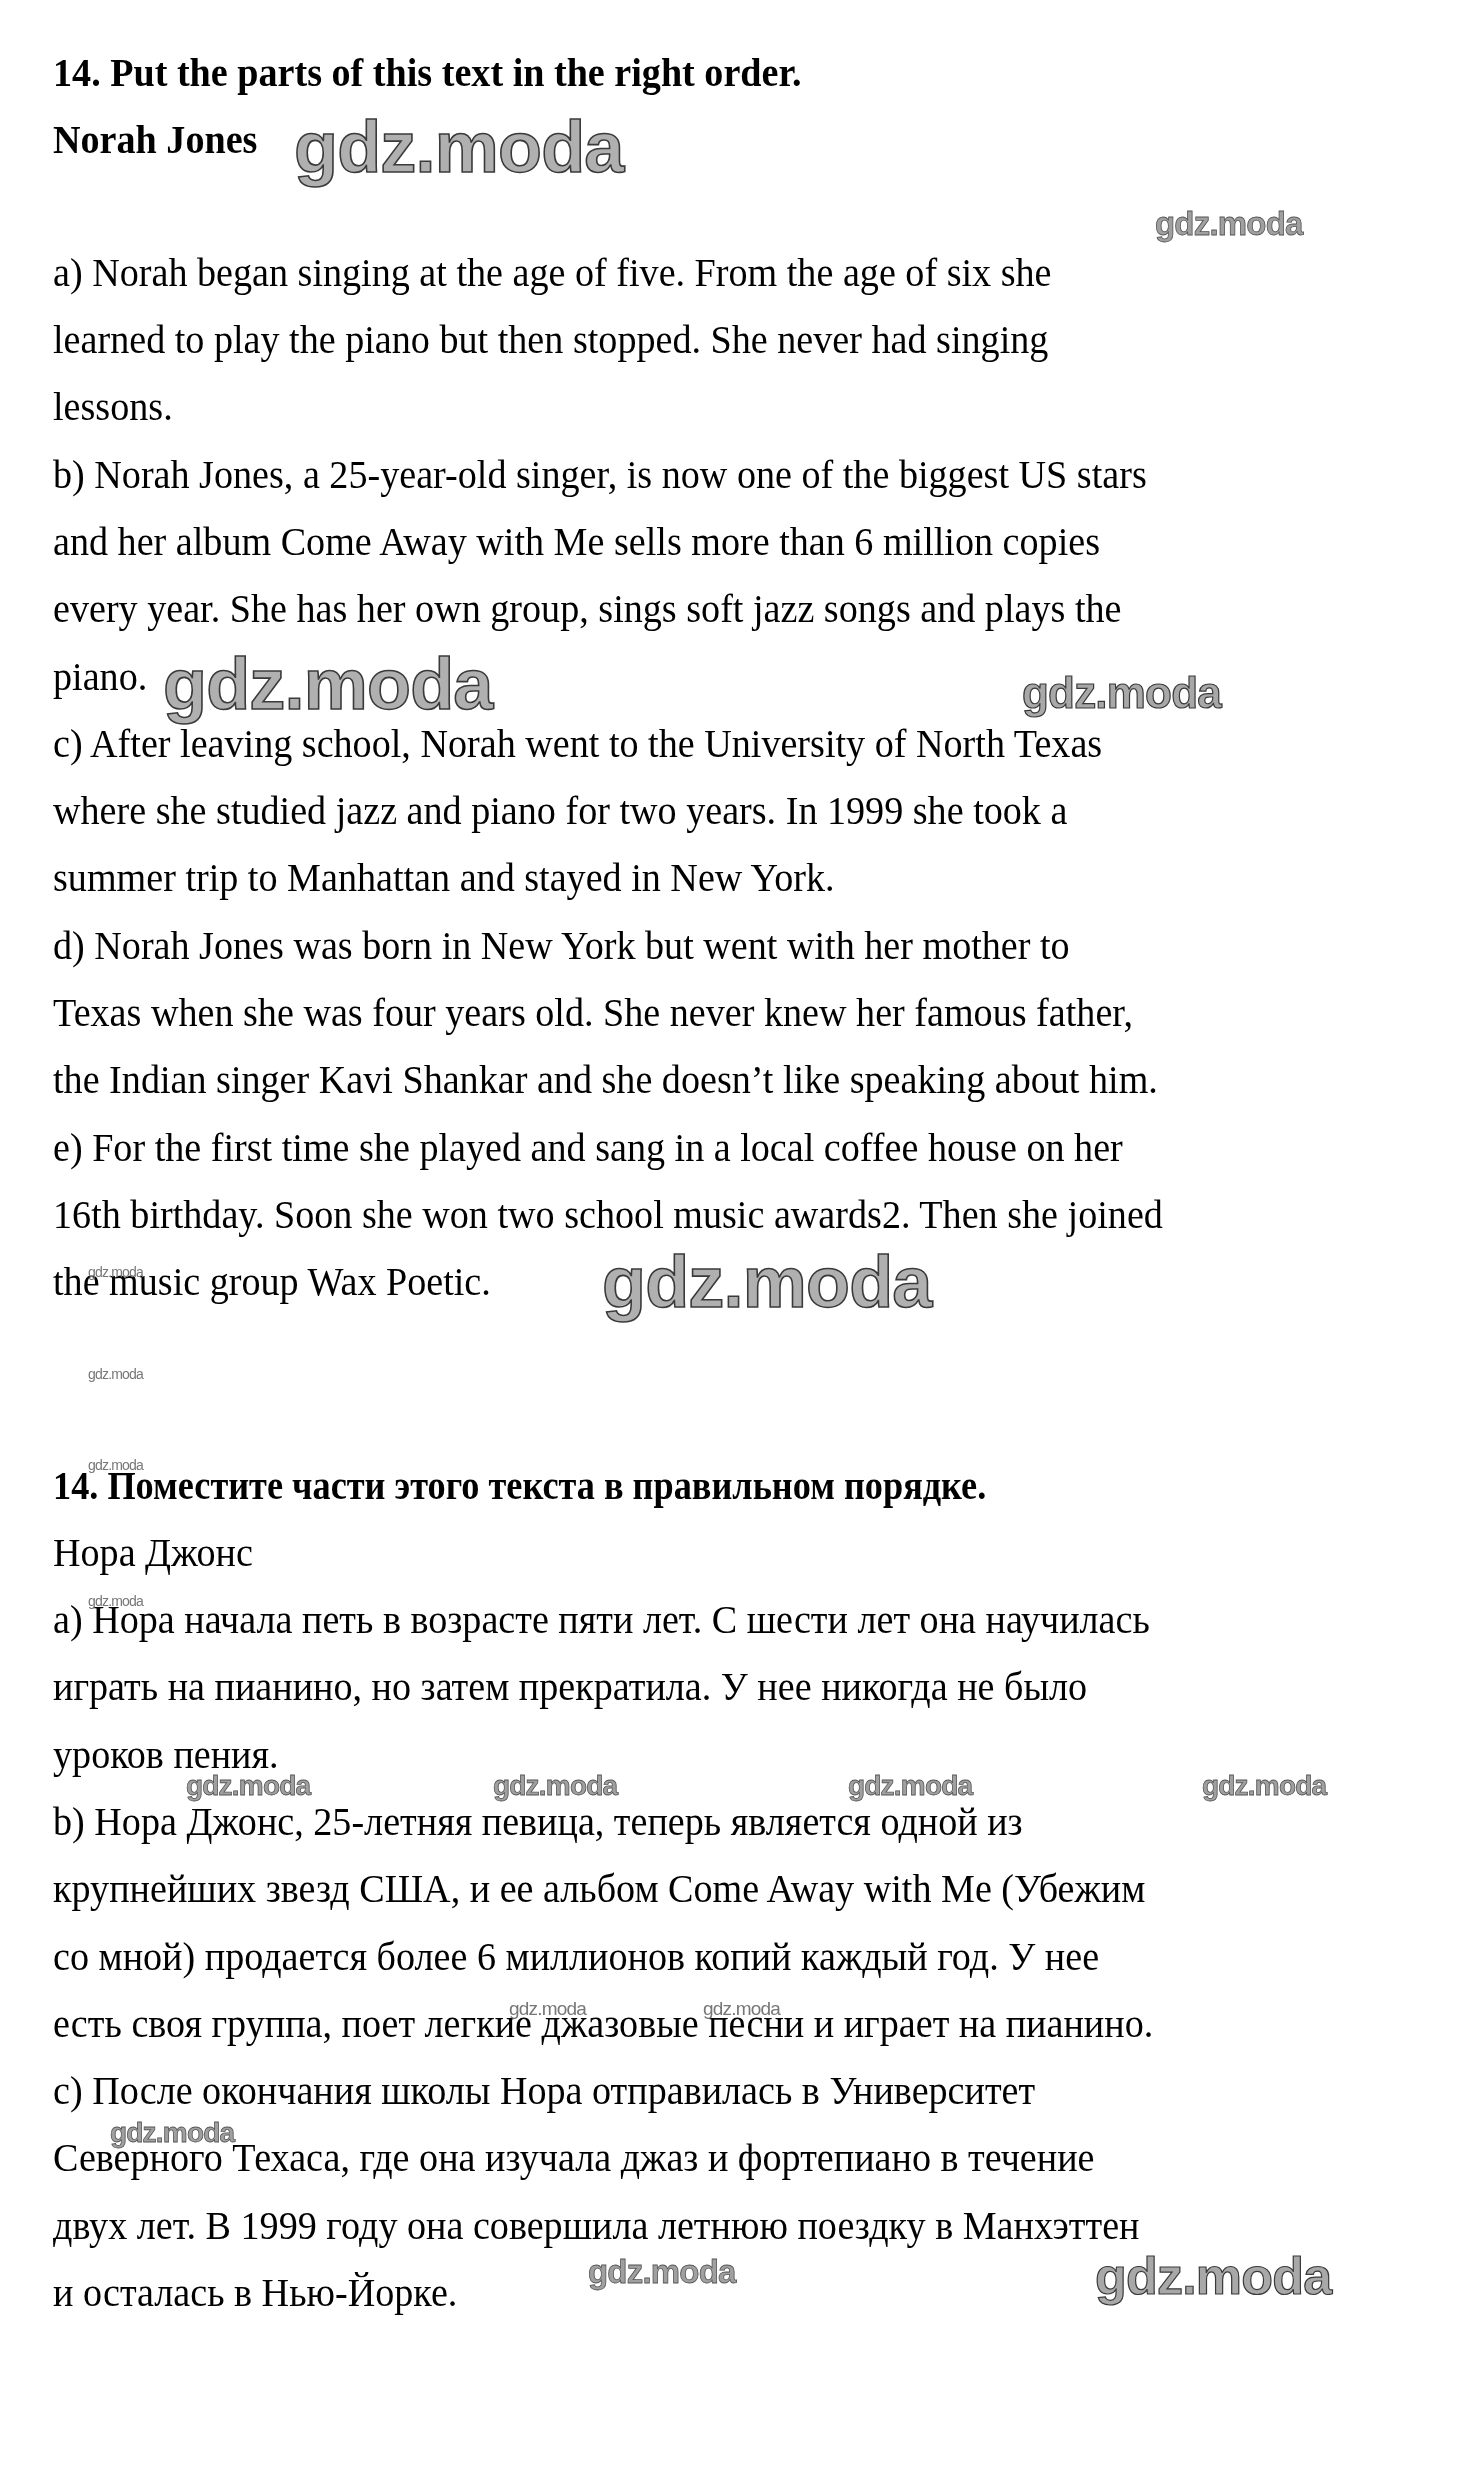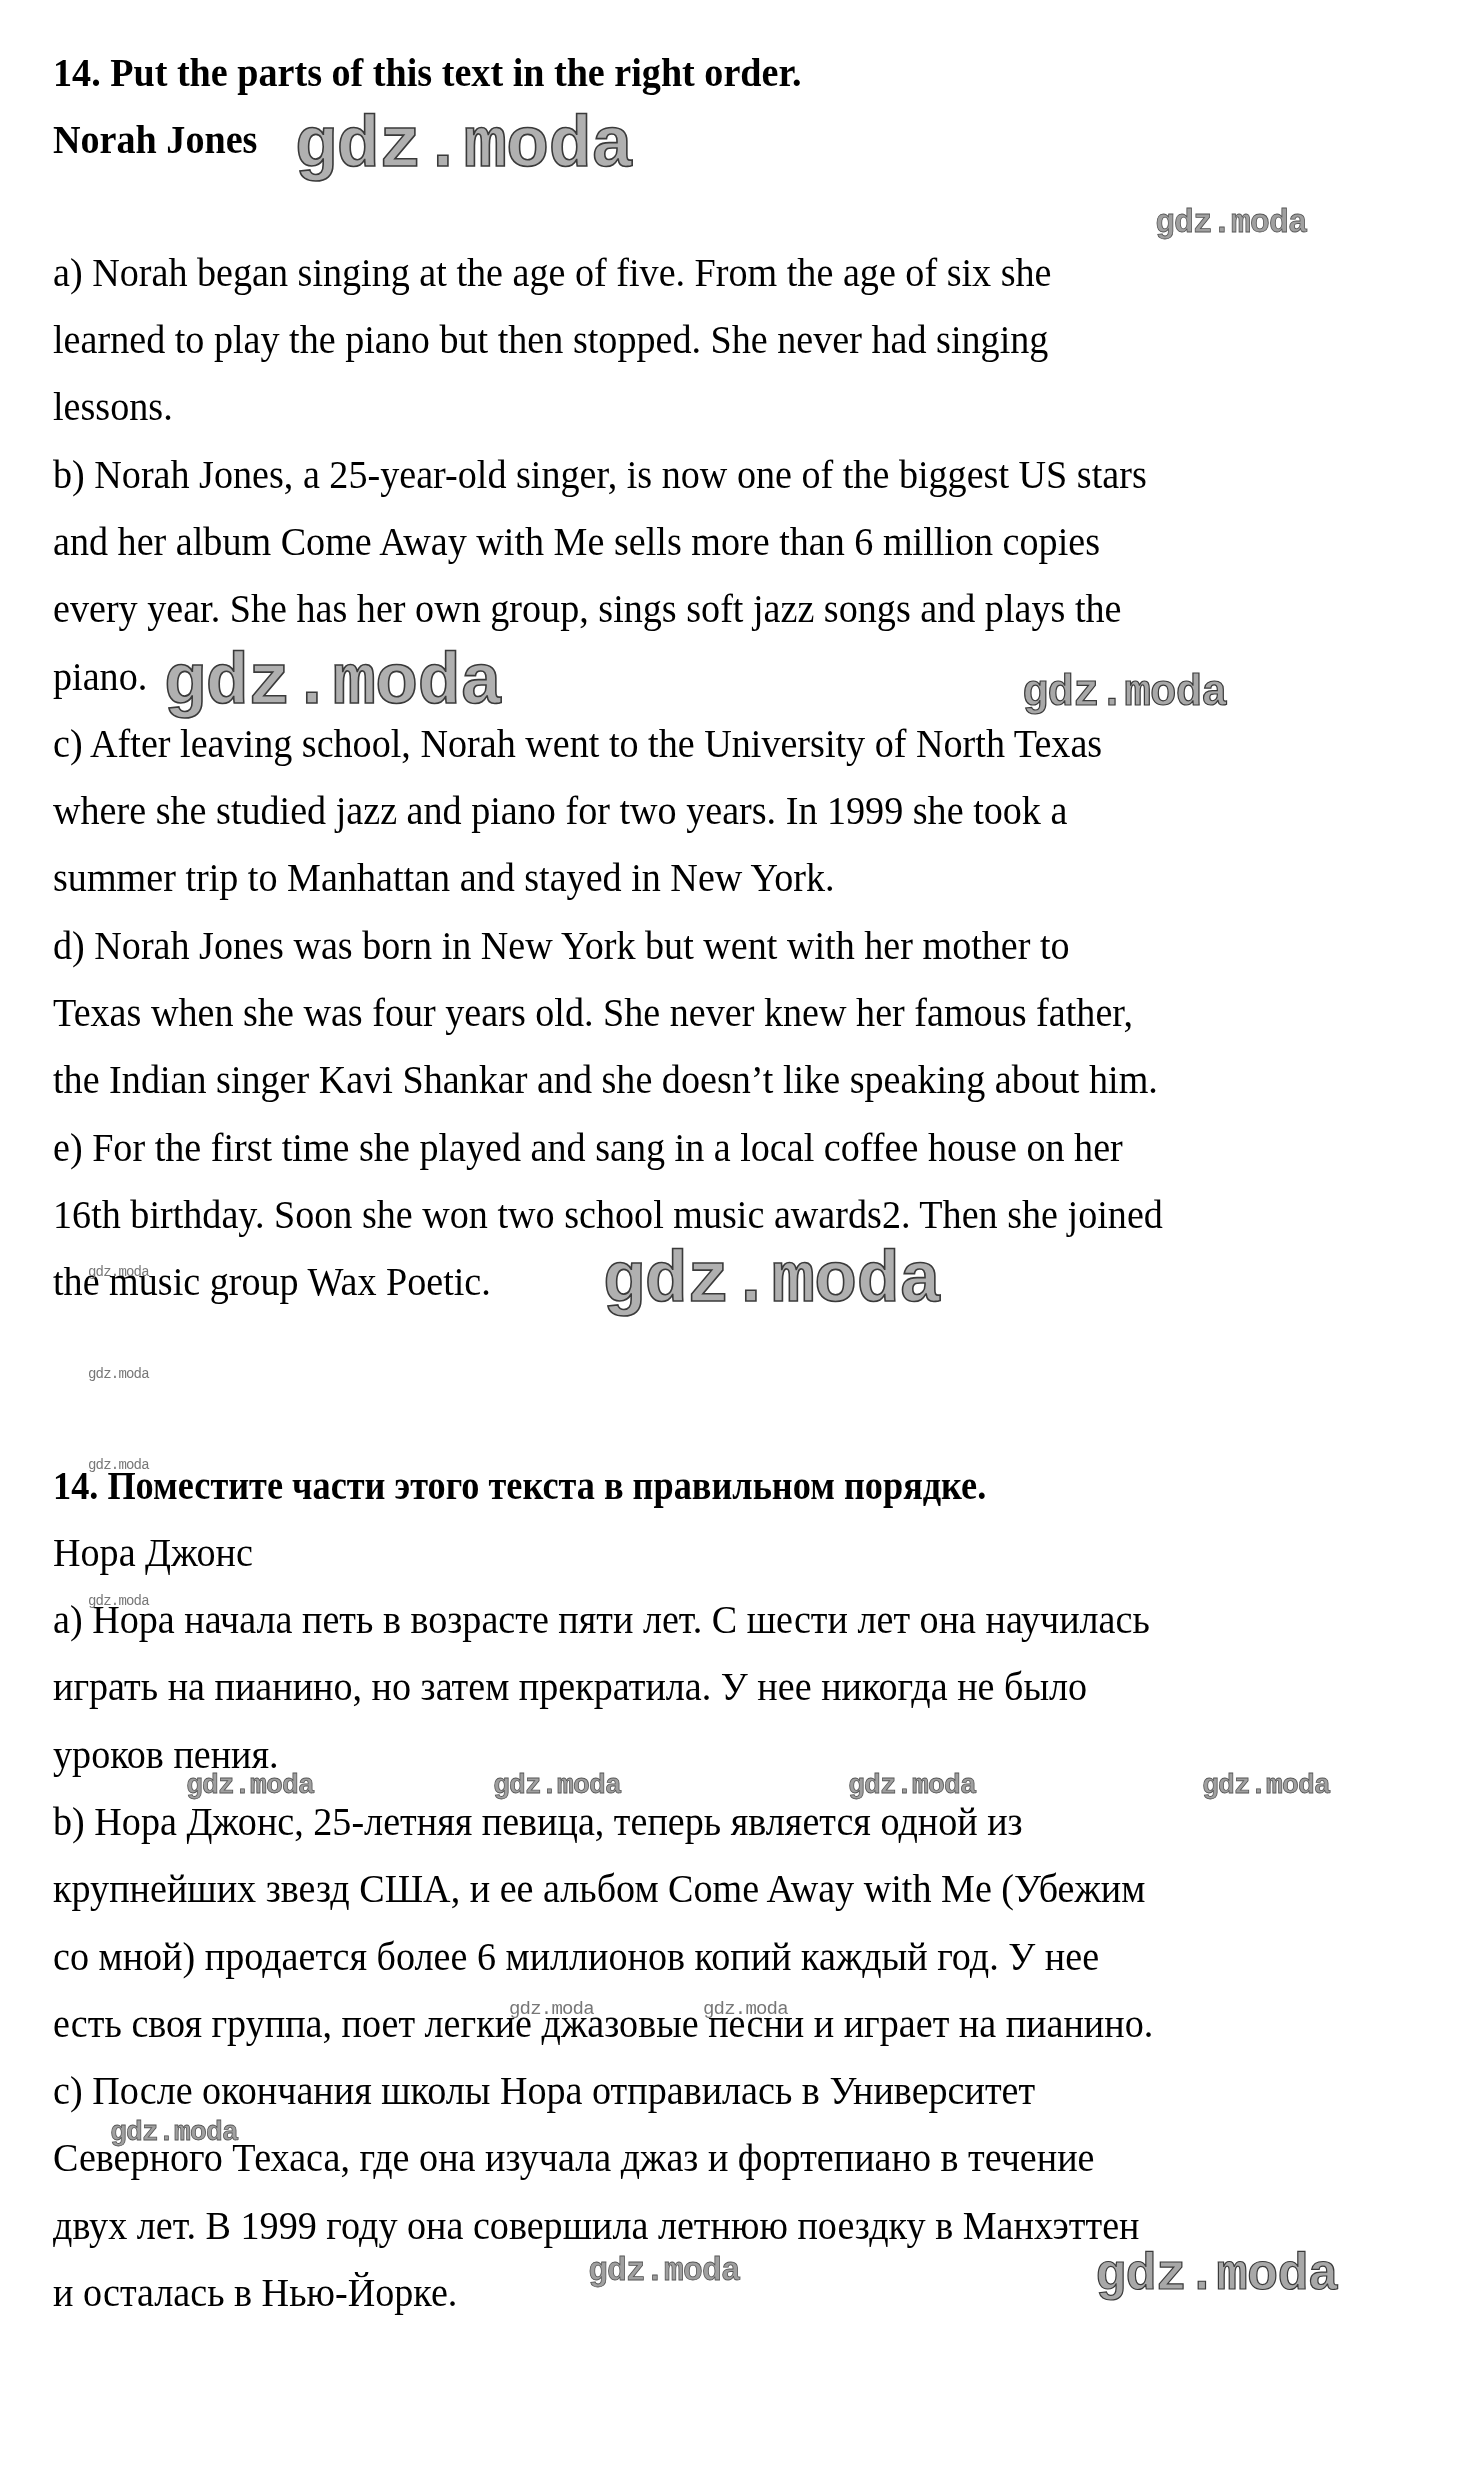--- a/index.html
+++ b/index.html
@@ -36,21 +36,21 @@
     .subheading {
       font-weight: bold;
       font-size: 39px;
     }
     .plain-title {
       font-size: 41px;
     }
     
     .wm {
       position: absolute;
-      font-family: Liberation Mono, monospace;
+      font-family: Liberation Sans, sans-serif;
       font-weight: bold;
       color: #9a9a9a;
       white-space: nowrap;
       letter-spacing: -0.8px;
       -webkit-text-stroke: 1.2px #444;
       background: none;
     }
     .wm-xl { font-size: 72px; color: #b0b0b0; -webkit-text-stroke: 1.6px #3a3a3a; }
     .wm-l  { font-size: 44px; color: #a8a8a8; -webkit-text-stroke: 1.2px #3a3a3a; }
     .wm-m  { font-size: 33px; color: #a0a0a0; -webkit-text-stroke: 0.8px #555; }

